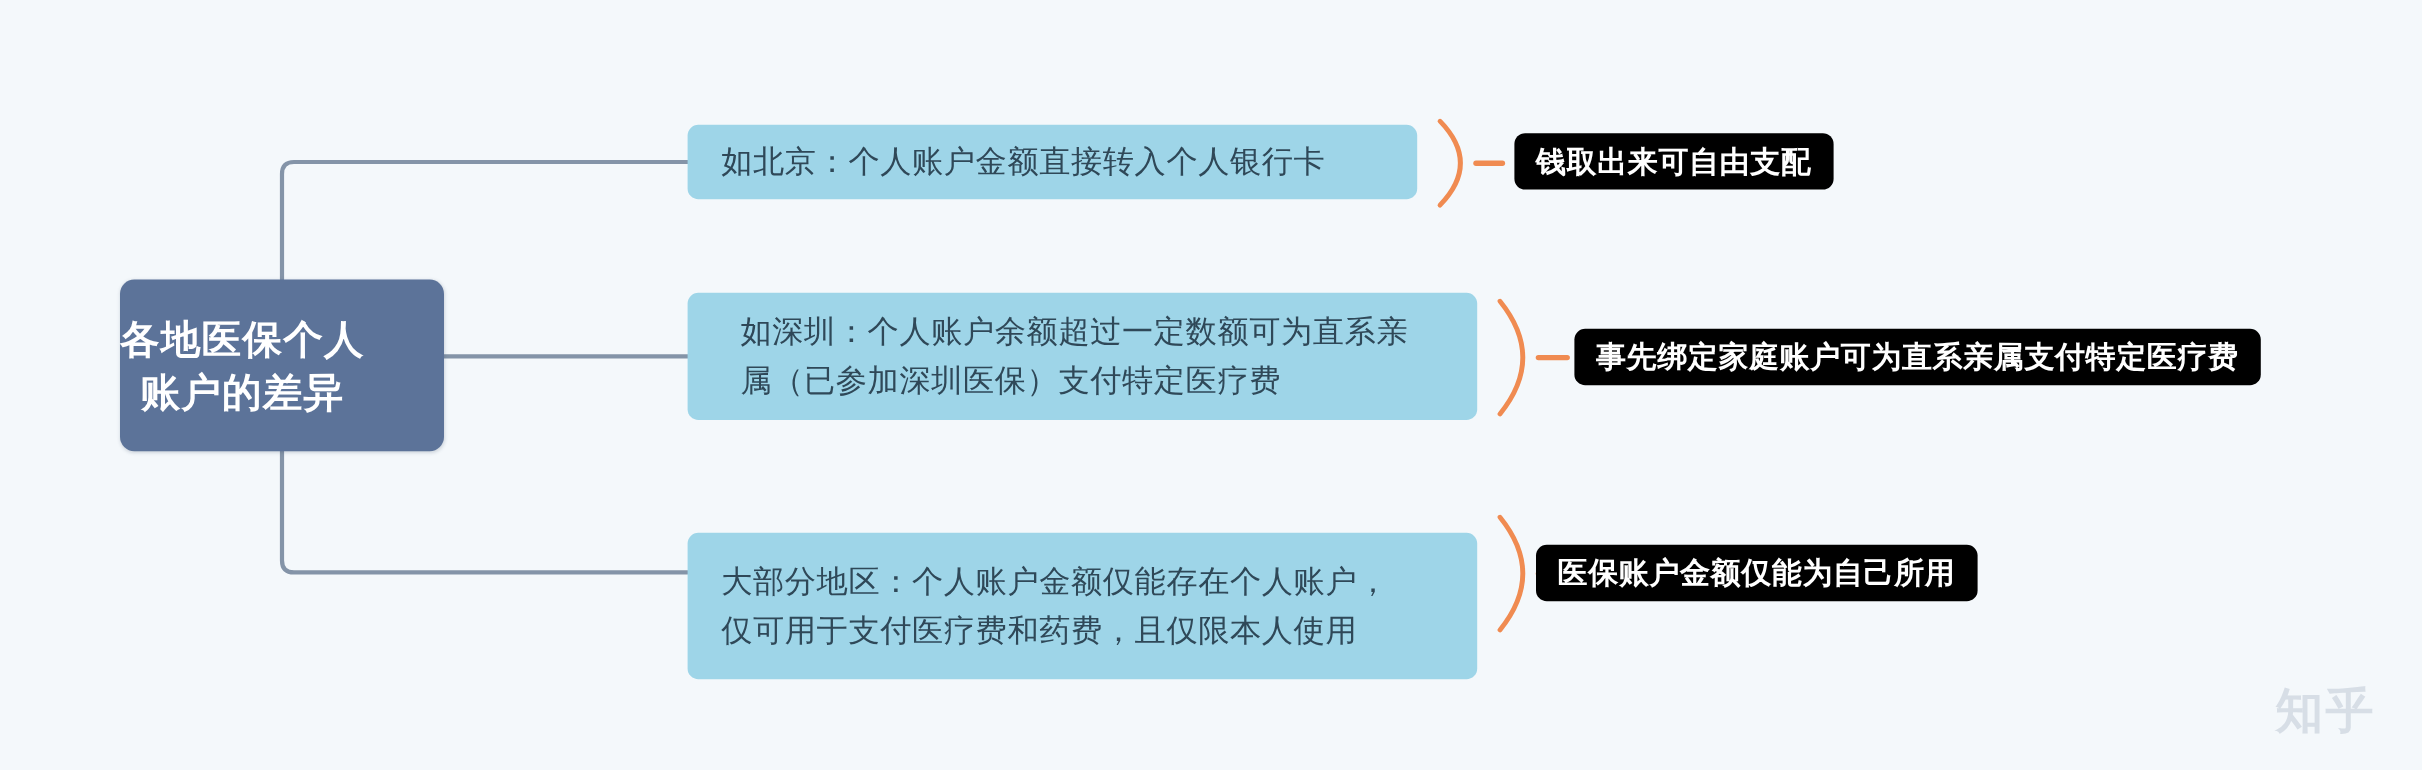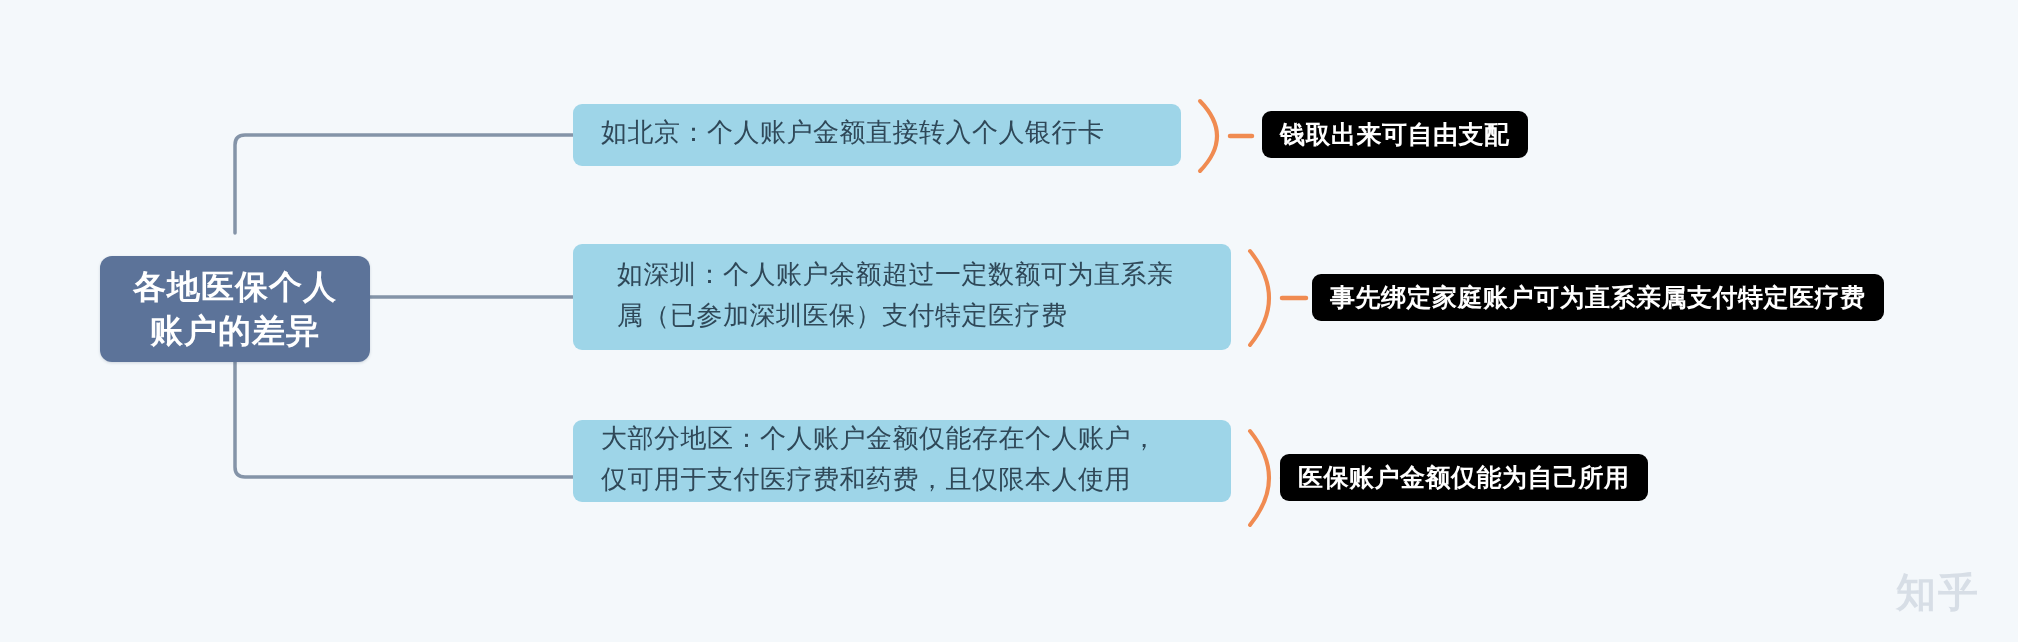--- a/index.html
+++ b/index.html
@@ -29,47 +29,44 @@
     height: 642px;
     pointer-events: none;
   }
 
   
   .root-node {
     position: absolute;
     left: 100px;
     top: 233px;
     width: 270px;
-    height: 106px;
+    height: 143px;
     background: #5c7399;
     border-radius: 12px;
     display: flex;
     align-items: center;
-    justify-content: center;
     box-shadow: 0 1px 3px rgba(40,60,90,0.18);
-    margin-top: 23px;
   }
   .root-label {
     color: #ffffff;
     font-size: 33px;
     font-weight: bold;
     line-height: 1.32;
     text-align: center;
     letter-spacing: 1px;
     white-space: pre-line;
   }
   .blue-box {
     position: absolute;
     background: #9ed5e8;
     border-radius: 9px;
     display: flex;
     align-items: center;
     box-sizing: border-box;
     padding: 0 28px;
-    font-family: Liberation Mono, monospace;
   }
   .blue-text {
     color: #2f4858;
     font-size: 26px;
     line-height: 1.58;
     white-space: pre-line;
     letter-spacing: 0.5px;
   }
 
   .orange-badge {
@@ -86,21 +83,21 @@
     color: #ffffff;
     font-size: 25px;
     font-weight: bold;
     white-space: nowrap;
     letter-spacing: 0.5px;
   }
 
   
   #box-1 { left: 573px; top: 104px;  width: 608px; height: 62px; }
   #box-2 { left: 573px; top: 244px;  width: 658px; height: 106px; padding-left: 44px; }
-  #box-3 { left: 573px; top: 420px;  width: 658px; height: 82px; }
+  #box-3 { left: 573px; top: 444px;  width: 658px; height: 122px; }
 
   #badge-1 { left: 1262px; top: 111px; }
   #badge-2 { left: 1312px; top: 274px; }
   #badge-3 { left: 1280px; top: 454px; font-family: Liberation Mono, monospace; }
 
   .bracket {
     position: absolute;
     pointer-events: none;
   }
   #bracket-1 { left: 1186px; top: 96px;  width: 80px; height: 80px; }

